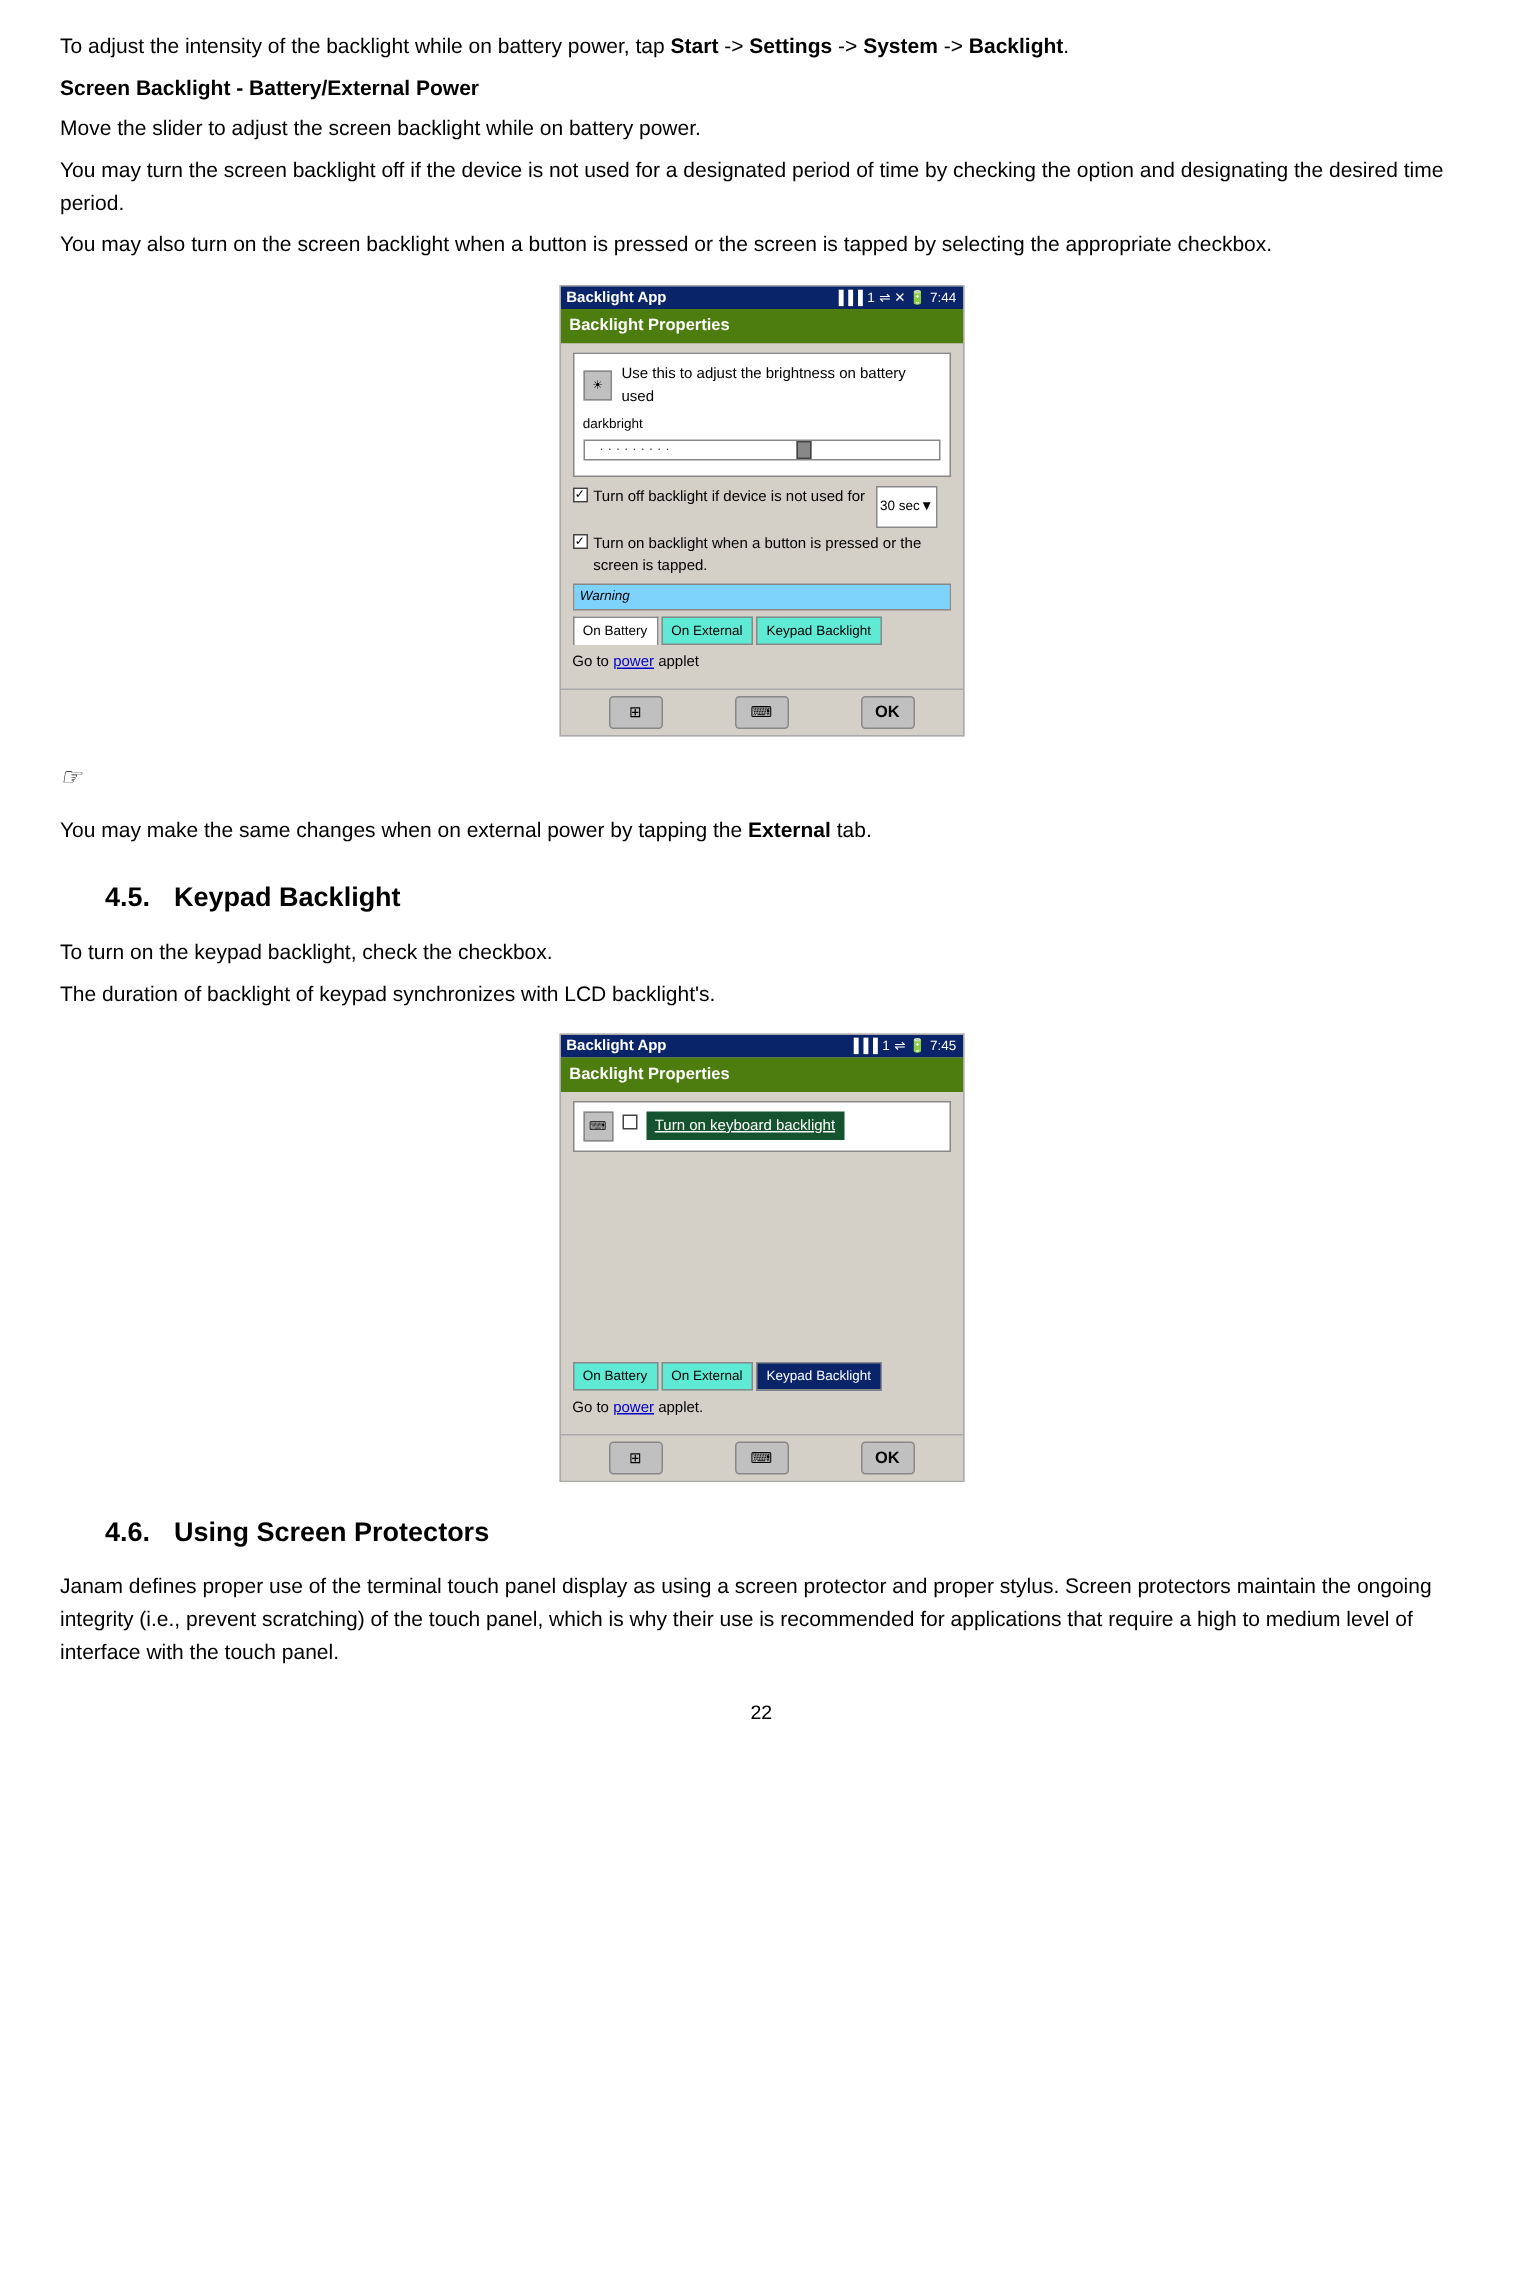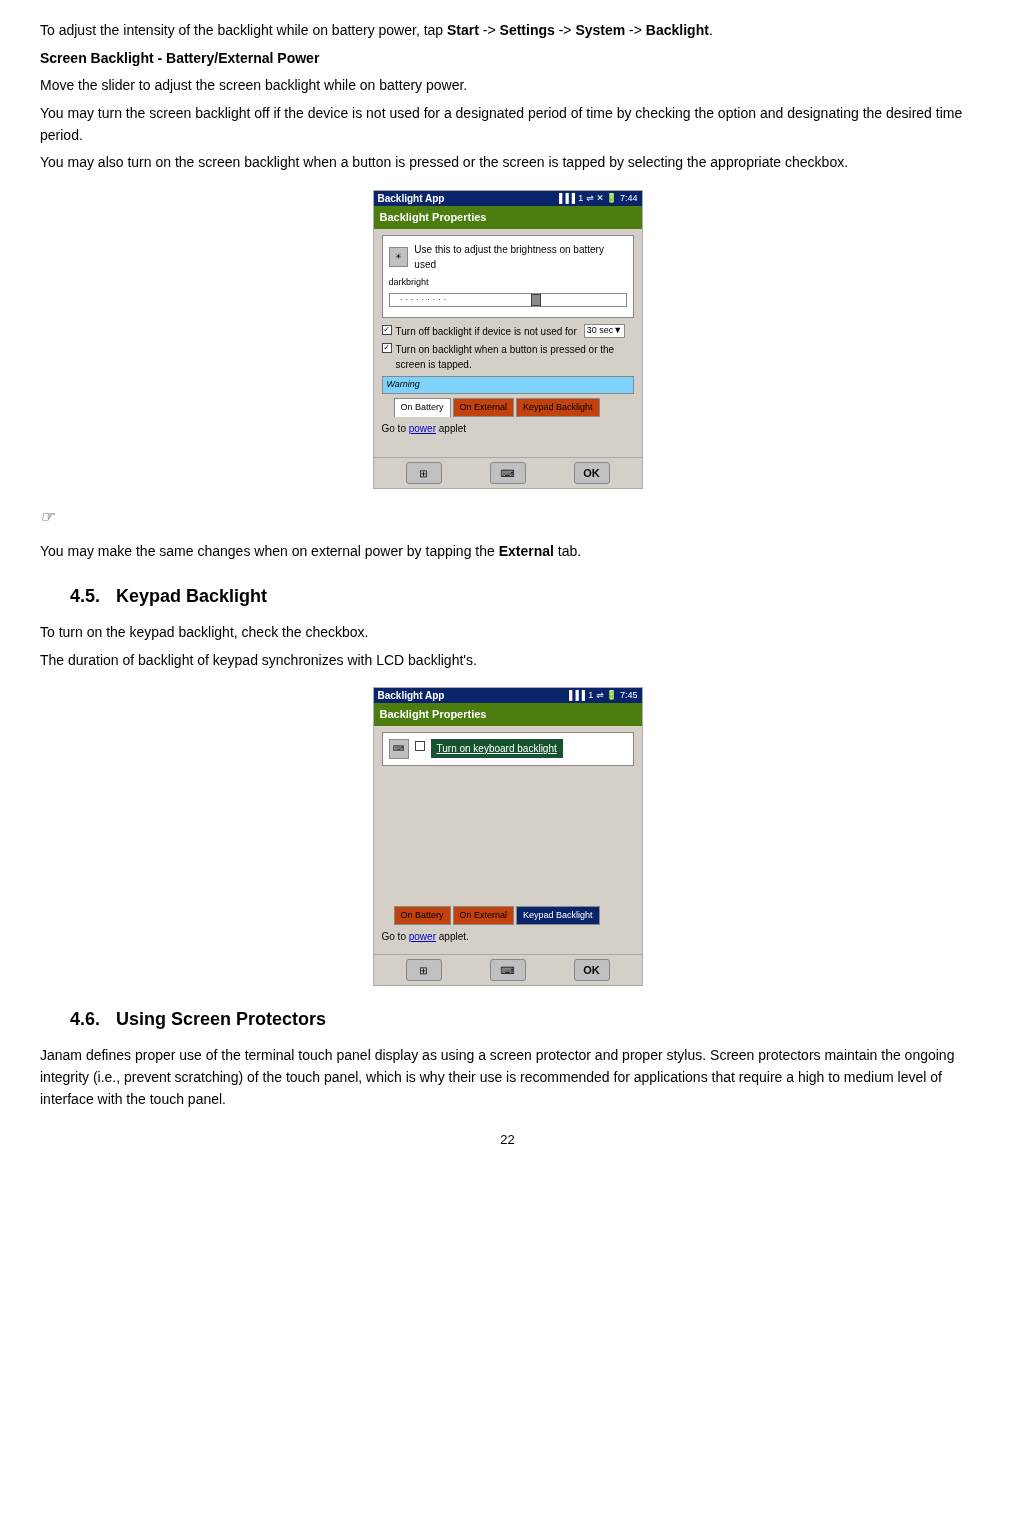--- a/index.html
+++ b/index.html
@@ -142,21 +142,21 @@
       justify-content: center;
       font-size: 8px;
       flex-shrink: 0;
       margin-top: 1px;
     }
     .dropdown-inline {
       display: inline-flex;
       align-items: center;
       border: 1px solid #888;
       background: #fff;
-      padding: 0 2px;
+      padding: 13px 2px;
       font-size: 9px;
       height: 14px;
       margin-left: 3px;
     }
     .warning-box {
       border: 1px solid #888;
       margin: 4px 0;
       font-size: 9px;
     }
     .warning-title {
@@ -165,27 +165,27 @@
       font-size: 9px;
       font-style: italic;
     }
     .warning-text {
       padding: 2px 4px;
       font-size: 9px;
     }
     .tab-bar {
       display: flex;
       gap: 2px;
-      margin: 4px 12px;
+      margin: 4px 0;
     }
     .tab-btn {
       padding: 2px 6px;
       font-size: 9px;
       border: 1px solid #888;
-      background: #c2410c;
+      background: #5eead4;
       cursor: pointer;
     }
     .tab-btn.active {
       background: #fff;
       border-bottom: none;
     }
     .tab-btn.selected {
       background: #0a246a;
       color: white;
     }
@@ -310,21 +310,21 @@
       <div class="warning-box">
         <div class="warning-title">Warning</div>
       </div>
 
       <div class="tab-bar">
         <div class="tab-btn active">On Battery</div>
         <div class="tab-btn">On External</div>
         <div class="tab-btn">Keypad Backlight</div>
       </div>
 
-      <div style="font-size:10px; margin-bottom:15px;">
+      <div style="font-size:10px; margin-bottom:4px;">
         Go to <span style="color:#0000cc; text-decoration:underline;">power</span> applet
       </div>
     </div>
 
     <div class="device-bottom-bar">
       <div class="bottom-btn">⊞</div>
       <div class="bottom-btn">⌨</div>
       <div class="bottom-btn" style="font-weight:bold; font-size:11px;">OK</div>
     </div>
   </div>

